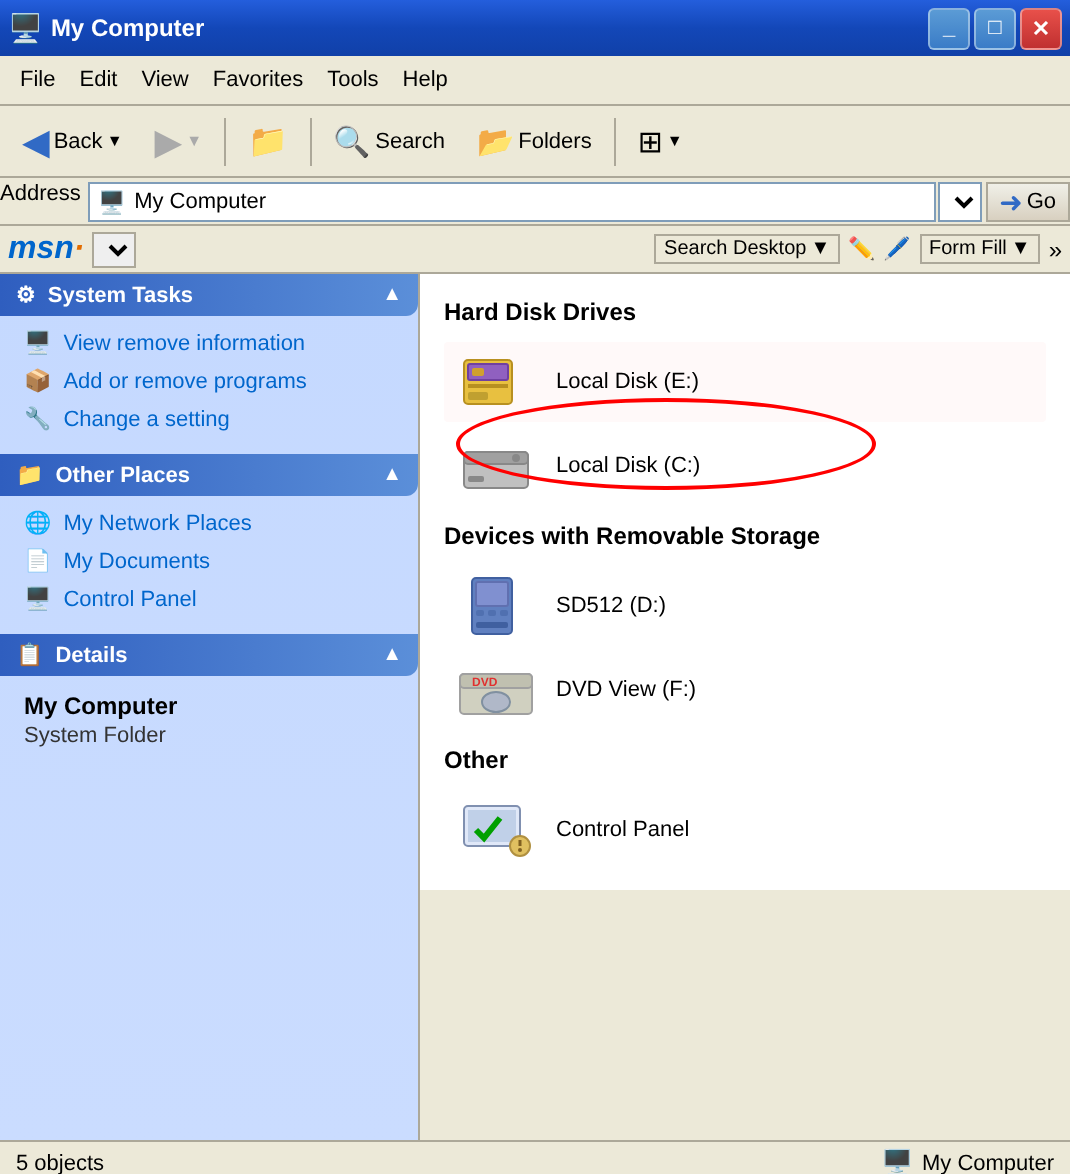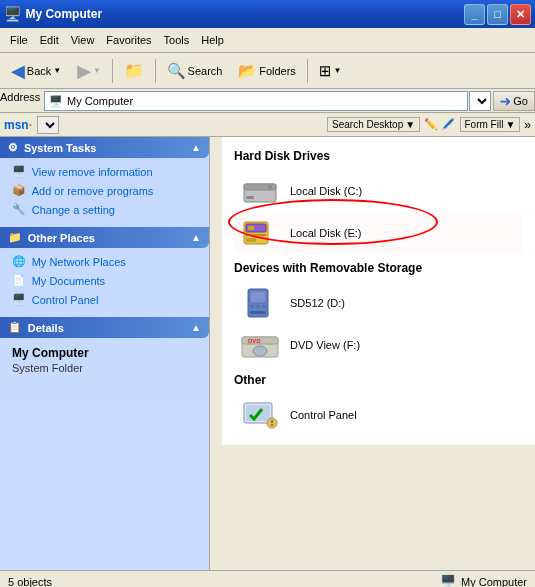--- a/index.html
+++ b/index.html
@@ -76,21 +76,21 @@
     
     .msn-bar {
       background: #ECE9D8;
       height: 24px;
       display: flex;
       align-items: center;
       padding: 0 4px;
       border-bottom: 1px solid #ACA899;
       gap: 4px;
     }
-    .msn-logo { font-weight: bold; font-size: 12px; color: #E36D00; }
+    .msn-logo { font-weight: bold; font-size: 16px; color: #E36D00; font-style: italic; }
     .msn-logo span { color: #0066CC; }
     .msn-btn {
       padding: 1px 4px; border: 1px solid #ACA899; background: #ECE9D8;
       font-size: 10px; cursor: pointer; display: flex; align-items: center; gap: 2px;
     }
     .msn-right { margin-left: auto; display: flex; align-items: center; gap: 4px; }
 
     
     .main-area {
       display: flex;
@@ -127,21 +127,20 @@
     .details-body { padding: 8px 12px; font-size: 11px; }
     .details-name { font-weight: bold; font-size: 12px; color: #000; }
     .details-info { color: #333; margin-top: 2px; }
 
     
     .right-panel {
       flex: 1;
       background: white;
       overflow-y: auto;
       padding: 8px 12px;
-      margin-left: 12px;
     }
     .section-title {
       font-size: 12px; font-weight: bold; color: #000;
       margin-bottom: 8px; margin-top: 4px;
     }
     .drive-item {
       display: flex; align-items: center; gap: 10px;
       padding: 4px 6px; cursor: pointer; border-radius: 2px;
       font-size: 11px; margin-bottom: 2px;
     }
@@ -309,47 +308,47 @@
         <div class="details-name">My Computer</div>
         <div class="details-info">System Folder</div>
       </div>
     </div>
   </div>
 
   <div class="right-panel-wrapper">
     <div class="right-panel">
 
       <div class="section-title">Hard Disk Drives</div>
+
+      <div class="drive-item" style="background: rgba(255,200,200,0.1);">
+        <div class="drive-icon">
+          <svg width="40" height="30" viewBox="0 0 40 30">
+
+            <rect x="4" y="4" width="24" height="22" rx="2" fill="#E8C040" stroke="#B89020" stroke-width="1"></rect>
+            <rect x="6" y="6" width="20" height="8" rx="1" fill="#9060C0" stroke="#7040A0" stroke-width="1"></rect>
+            <rect x="8" y="8" width="6" height="4" rx="1" fill="#D0A030"></rect>
+            <rect x="6" y="16" width="20" height="2" fill="#B89020"></rect>
+            <rect x="6" y="20" width="10" height="4" rx="1" fill="#C0A030"></rect>
+          </svg>
+        </div>
+        <span>Local Disk (E:)</span>
+      </div>
 
       <div class="drive-item">
         <div class="drive-icon">
           <svg width="40" height="30" viewBox="0 0 40 30">
             <rect x="4" y="8" width="32" height="18" rx="2" fill="#C0C0C0" stroke="#888" stroke-width="1"></rect>
             <rect x="4" y="8" width="32" height="6" rx="2" fill="#A0A0A0" stroke="#888" stroke-width="1"></rect>
             <circle cx="30" cy="11" r="2" fill="#888"></circle>
             <rect x="6" y="20" width="8" height="3" rx="1" fill="#888"></rect>
           </svg>
         </div>
         <span>Local Disk (C:)</span>
       </div>
 
-      <div class="drive-item" style="background: rgba(255,200,200,0.1);">
-        <div class="drive-icon">
-          <svg width="40" height="30" viewBox="0 0 40 30">
-
-            <rect x="4" y="4" width="24" height="22" rx="2" fill="#E8C040" stroke="#B89020" stroke-width="1"></rect>
-            <rect x="6" y="6" width="20" height="8" rx="1" fill="#9060C0" stroke="#7040A0" stroke-width="1"></rect>
-            <rect x="8" y="8" width="6" height="4" rx="1" fill="#D0A030"></rect>
-            <rect x="6" y="16" width="20" height="2" fill="#B89020"></rect>
-            <rect x="6" y="20" width="10" height="4" rx="1" fill="#C0A030"></rect>
-          </svg>
-        </div>
-        <span>Local Disk (E:)</span>
-      </div>
-
       <div class="section-title" style="margin-top:8px;">Devices with Removable Storage</div>
 
       <div class="drive-item">
         <div class="drive-icon">
           <svg width="40" height="32" viewBox="0 0 40 32">
 
             <rect x="8" y="2" width="20" height="28" rx="2" fill="#6080C0" stroke="#4060A0" stroke-width="1"></rect>
             <rect x="10" y="4" width="16" height="12" rx="1" fill="#8090D0" stroke="#6070B0" stroke-width="1"></rect>
             <rect x="10" y="18" width="4" height="3" rx="1" fill="#5070B0"></rect>
             <rect x="16" y="18" width="4" height="3" rx="1" fill="#5070B0"></rect>

